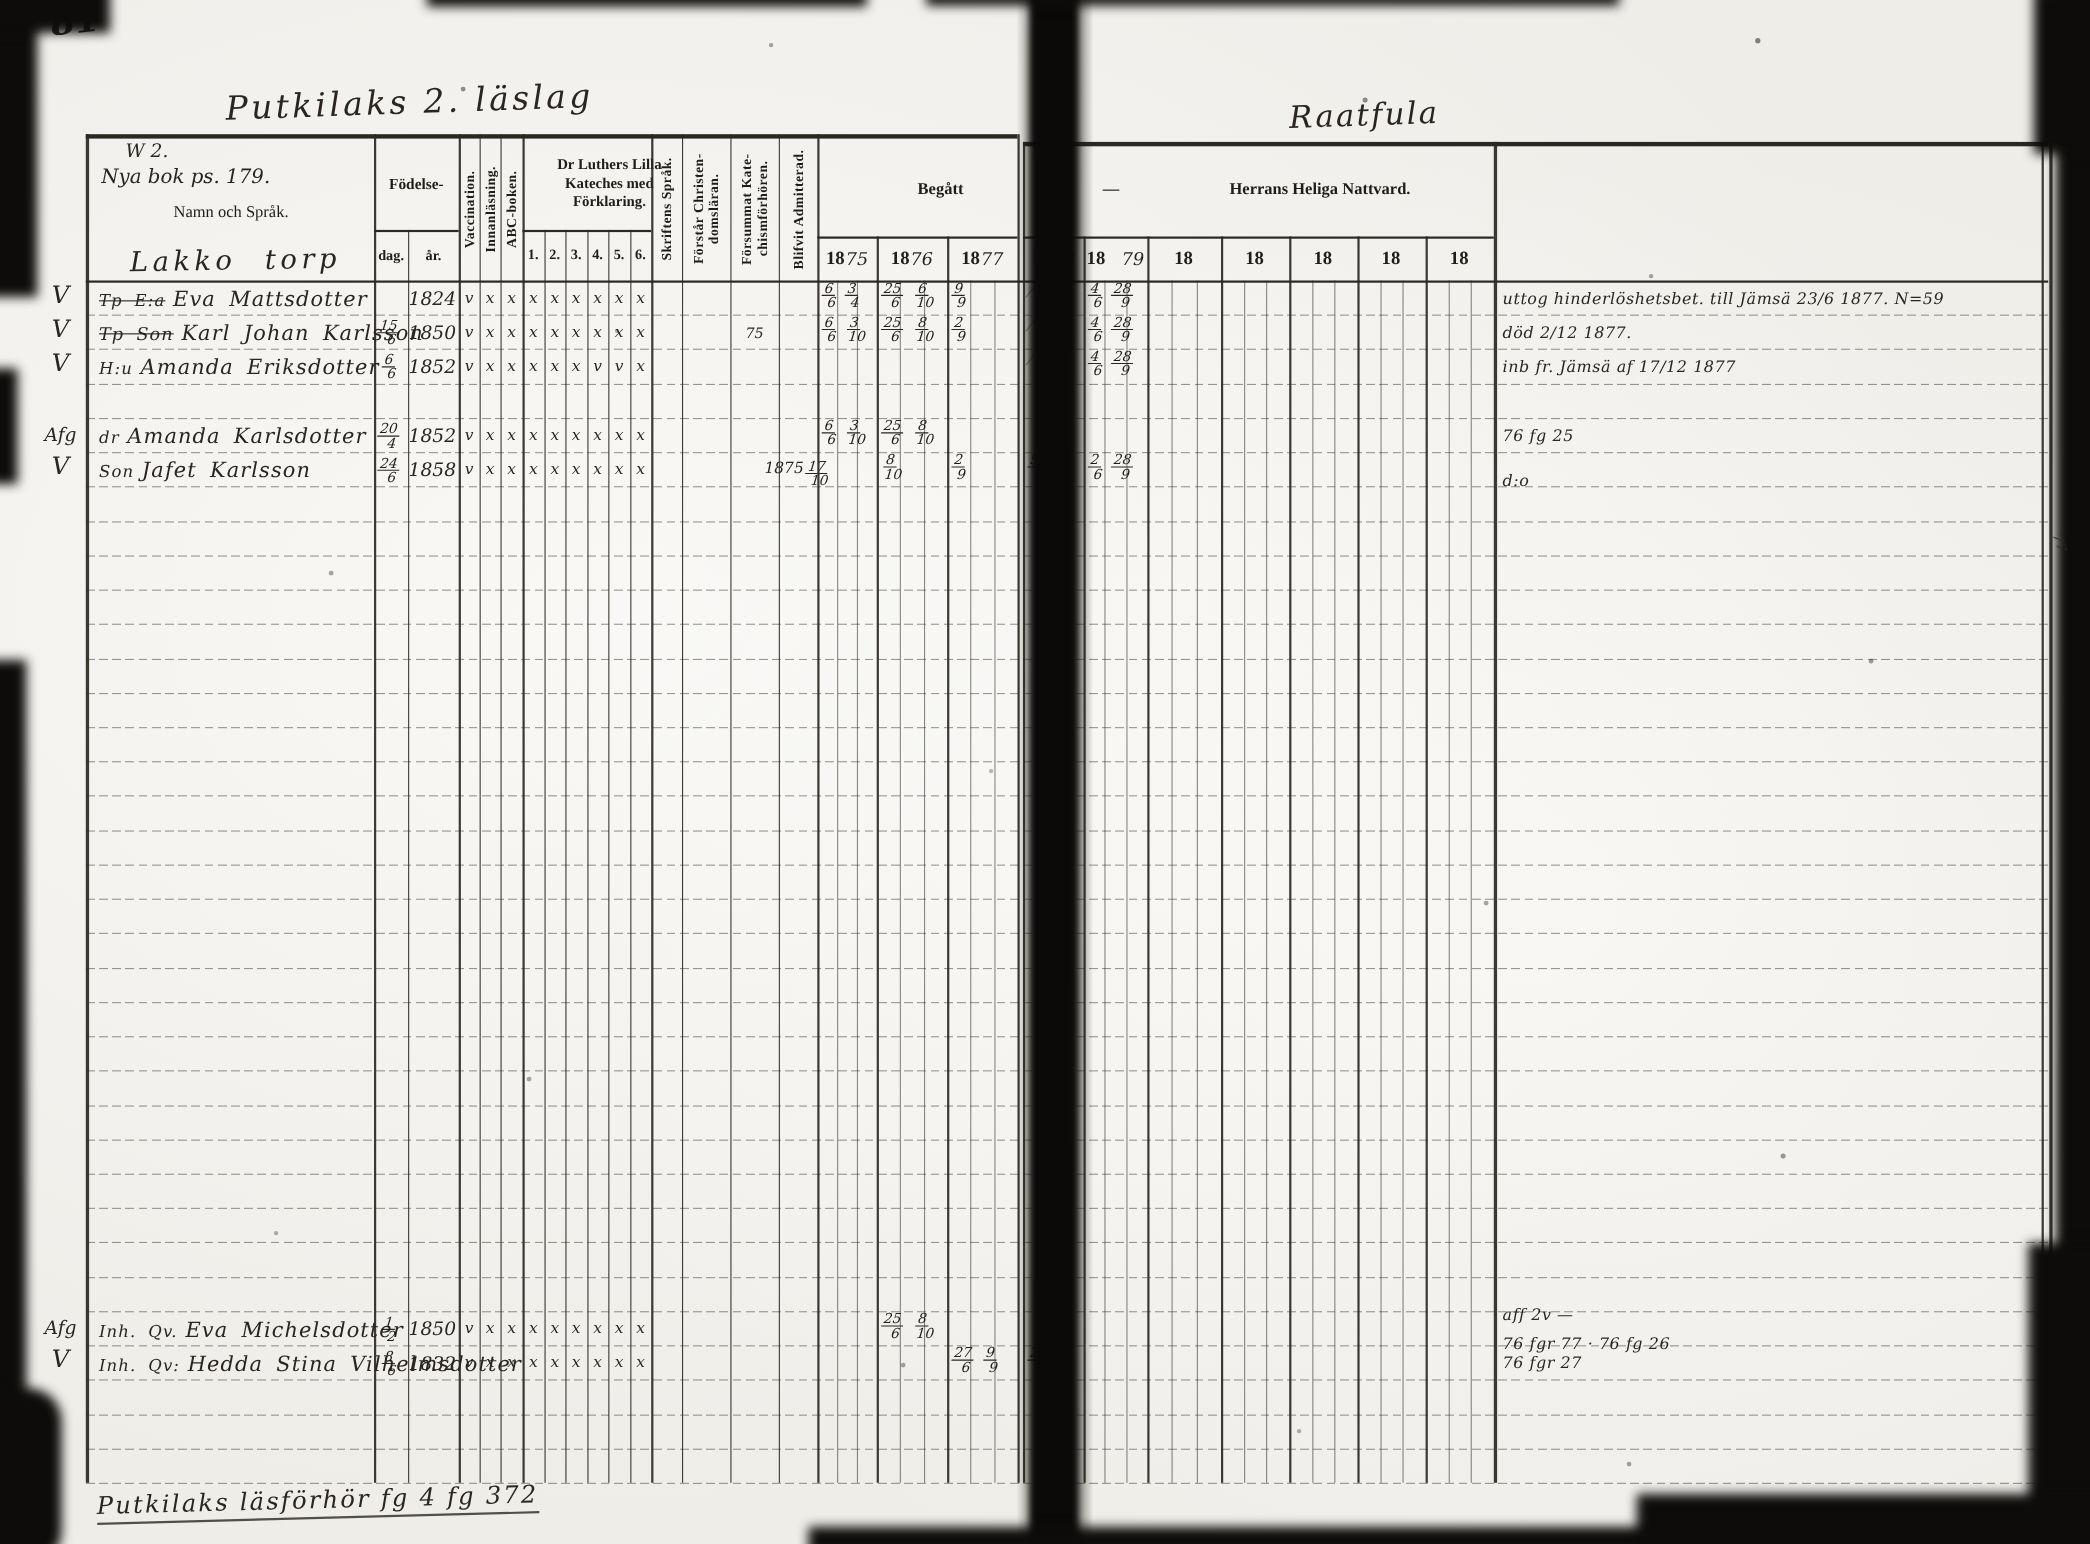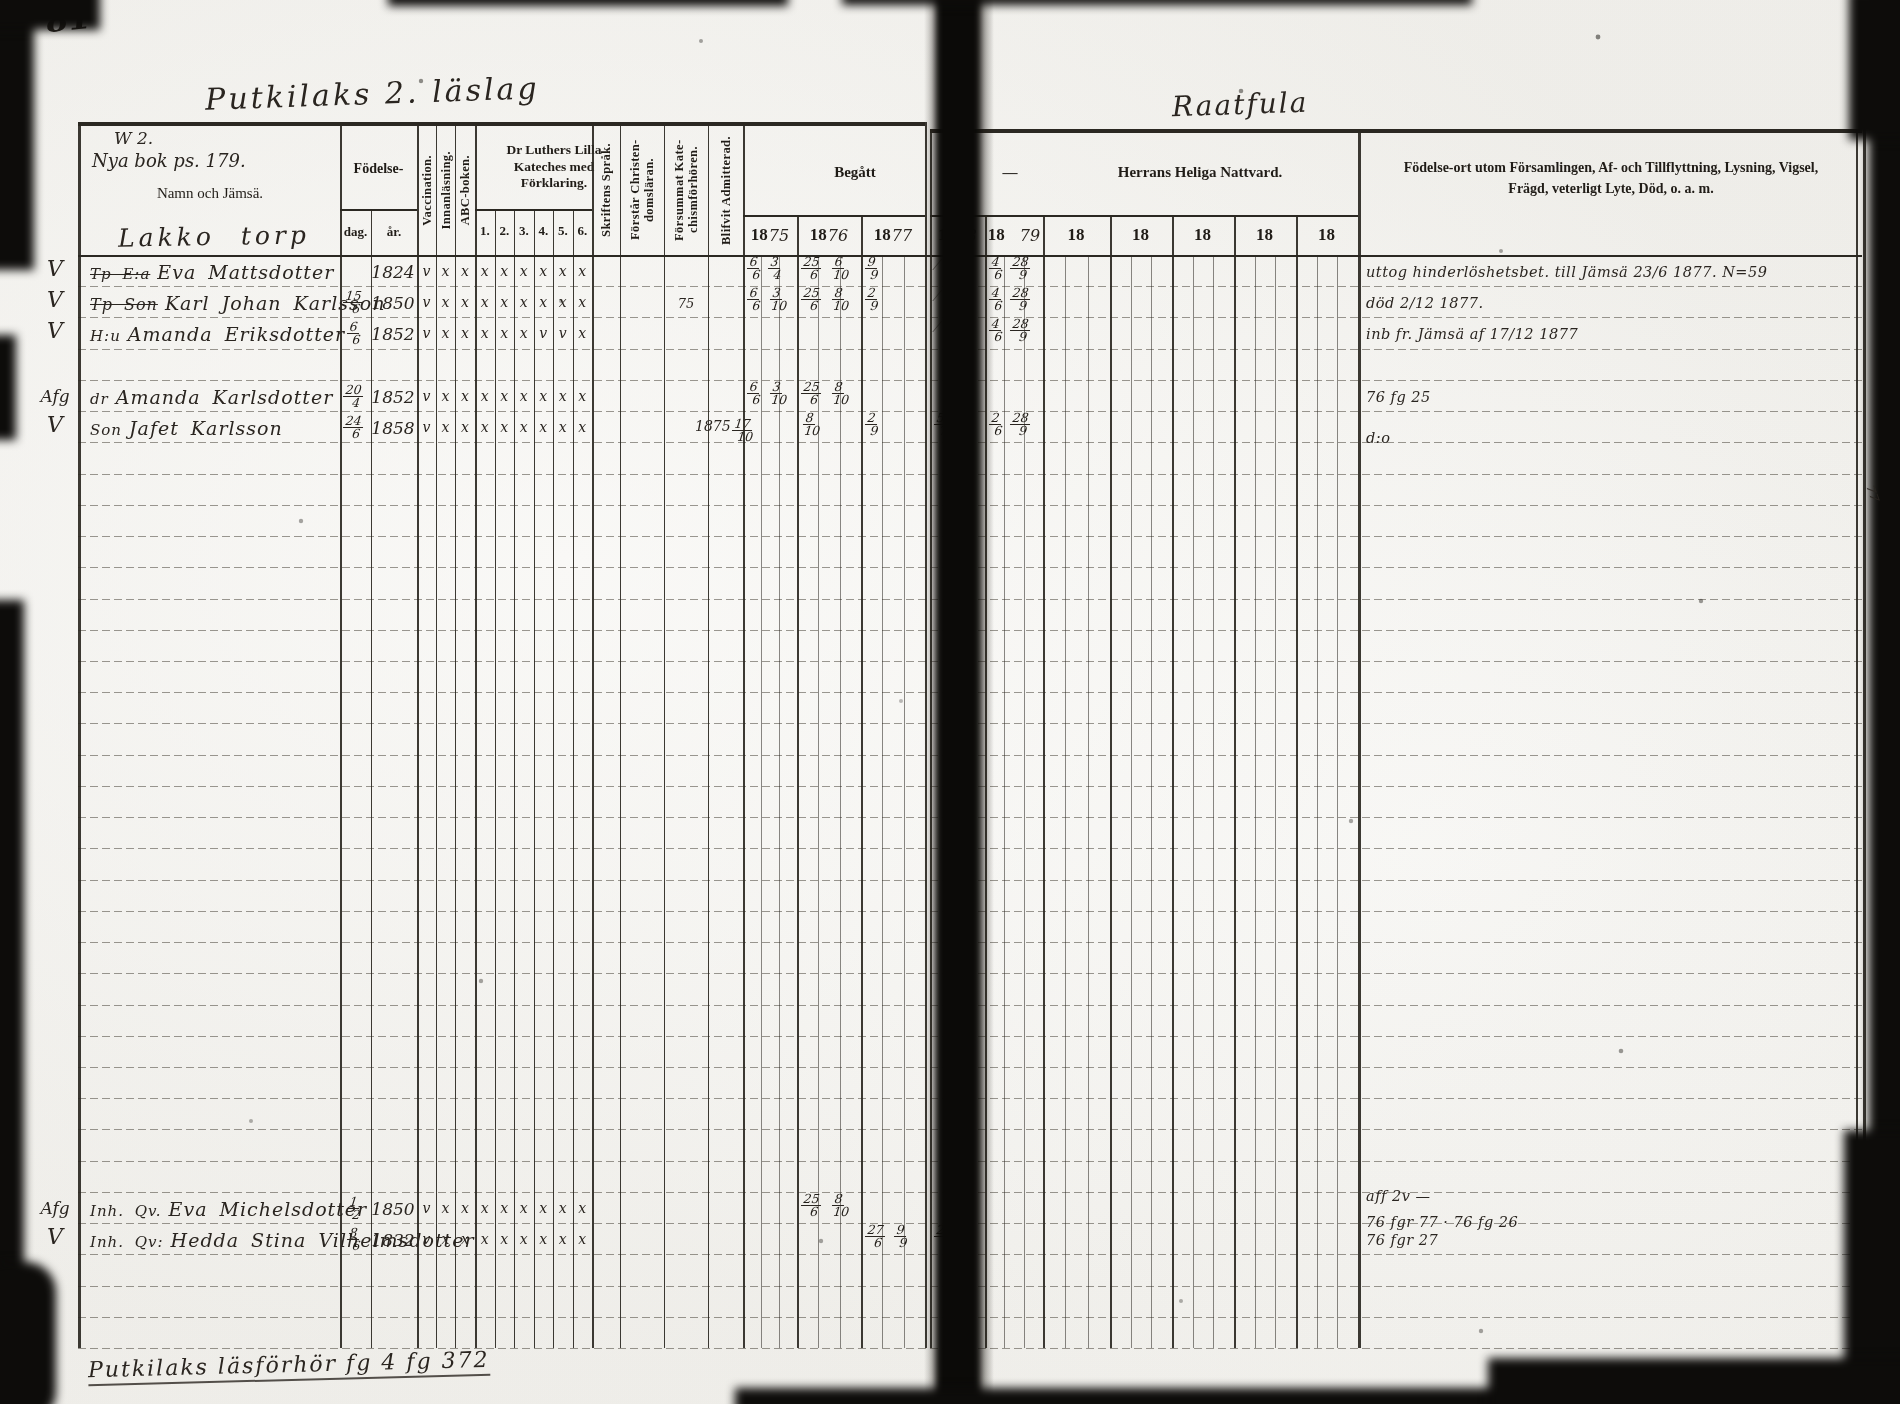--- a/index.html
+++ b/index.html
@@ -56,21 +56,21 @@
 
   <div class="abs hw" style="left:46px;top:0px;font-size:32px;font-weight:bold;transform:rotate(-6deg);">81</div>
 
   <div class="abs hw" style="left:205px;top:76px;font-size:30px;letter-spacing:3px;transform:rotate(-2deg);">Putkilaks 2. läslag</div>
 
   <div class="abs hw" style="left:1172px;top:88px;font-size:28px;letter-spacing:2px;transform:rotate(-2deg);">Raatfula</div>
 
   <div class="abs hw" style="left:114px;top:128px;font-size:17px;">W 2.</div>
   <div class="abs hw" style="left:92px;top:150px;font-size:18px;white-space:nowrap;">Nya bok ps. 179.</div>
 
-  <div class="hcell printed" style="left:90px;top:182px;width:240px;height:22px;font-size:15px;">Namn och Jämsä.</div>
+  <div class="hcell printed" style="left:90px;top:182px;width:240px;height:22px;font-size:15px;">Namn och Språk.</div>
 
   <div class="hcell printed h-bold" style="left:340px;top:158px;width:77px;height:22px;font-size:14px;">Födelse-</div>
   <div class="hcell printed h-bold" style="left:340px;top:222px;width:31px;height:20px;font-size:13px;">dag.</div>
   <div class="hcell printed h-bold" style="left:371px;top:222px;width:46px;height:20px;font-size:13px;">år.</div>
 
   <div class="vcol" style="left:417px;top:128px;width:19px;height:124px;">
     <span>Vaccination.</span>
     </div>
   <div class="vcol" style="left:436px;top:128px;width:19px;height:124px;">
     <span>Innanläsning.</span>
@@ -91,24 +91,20 @@
     <span>Försummat Kate­chismförhören.</span>
     </div>
   <div class="vcol" style="left:708px;top:128px;width:35px;height:124px;">
     <span>Blifvit Admit­terad.</span>
     </div>
 
   <div class="hcell printed h-bold" style="left:790px;top:162px;width:130px;height:20px;font-size:15px;">Begått</div>
   <div class="hcell printed h-bold" style="left:990px;top:162px;width:40px;height:20px;font-size:15px;">—</div>
   <div class="hcell printed h-bold" style="left:1050px;top:162px;width:300px;height:20px;font-size:15px;">Herrans Heliga Nattvard.</div>
 
-  <div class="hcell printed h-bold" style="left:1368px;top:148px;width:486px;height:60px;font-size:14px;line-height:1.5;flex-direction:column;">
-    <span>Födelse-ort utom Församlingen, Af- och Tillflyttning, Lysning, Vigsel,</span>
-    <span>Frägd, veterligt Lyte, Död, o. a. m.</span>
-  </div>
 
   <div class="abs hw" style="left:118px;top:222px;font-size:25px;letter-spacing:4px;word-spacing:14px;transform:rotate(-1deg);">Lakko torp</div>
 
   <div id="lines" class="abs" style="left:0;top:0;width:1900px;height:1404px;">
       <div class="hline solid" style="left: 78px; top: 122px; width: 847px; height: 3.5px;"></div>
       <div class="hline solid" style="left: 930px; top: 129px; width: 932px; height: 3.5px;"></div>
       <div class="hline solid" style="left: 340px; top: 209px; width: 77px; height: 1.5px;"></div>
       <div class="hline solid" style="left: 475px; top: 209px; width: 117px; height: 1.5px;"></div>
       <div class="hline solid" style="left: 743px; top: 215px; width: 182px; height: 2px;"></div>
       <div class="hline solid" style="left: 930px; top: 215px; width: 428px; height: 2px;"></div>

